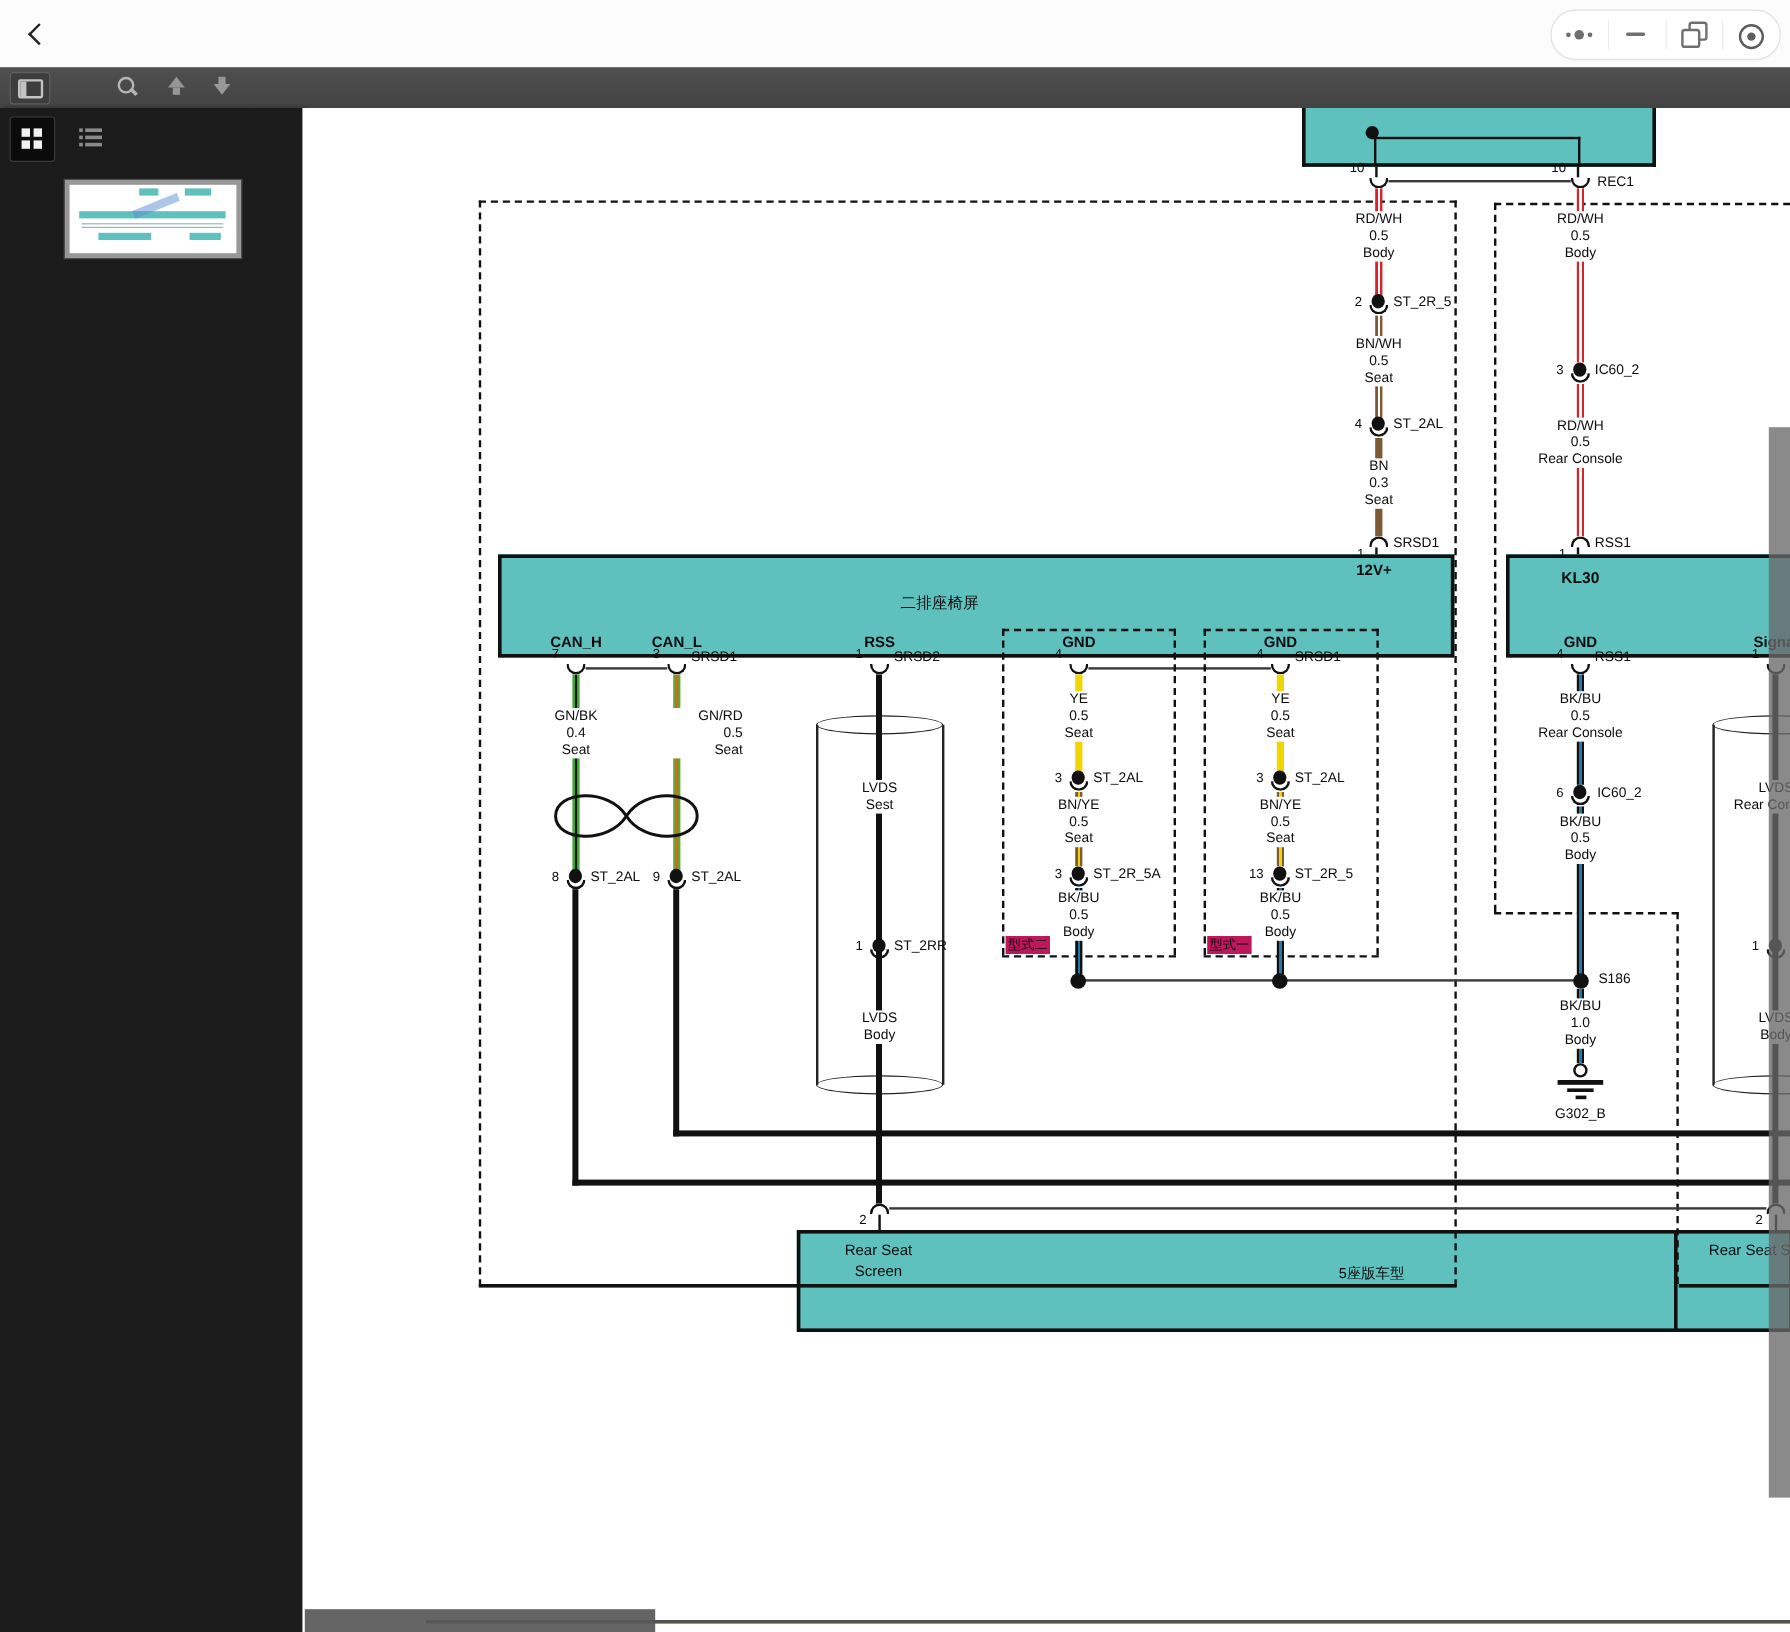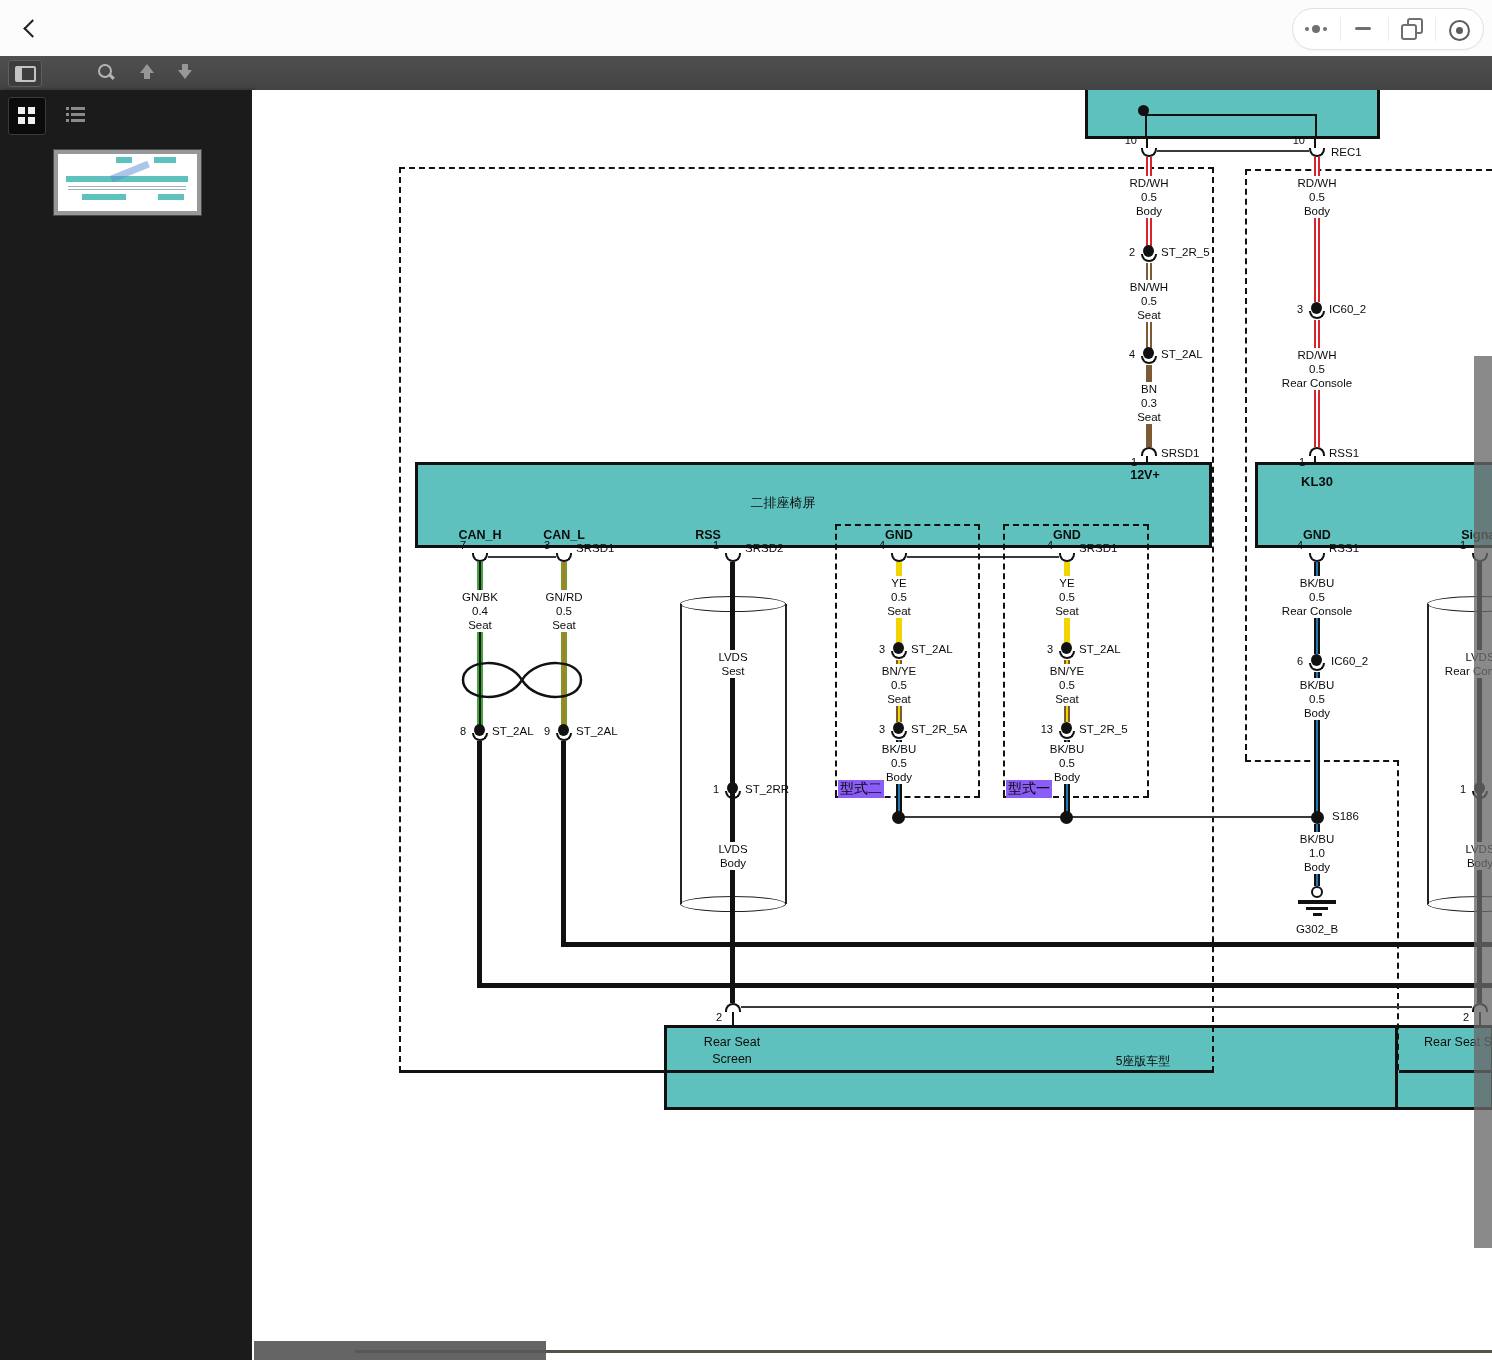--- a/index.html
+++ b/index.html
@@ -72,21 +72,21 @@
   .pu{border-top:none;border-radius:0 0 10px 10px;}
   .pn{border-bottom:none;border-radius:10px 10px 0 0;}
   .cd{position:absolute;width:11px;height:12px;border-radius:50%;background:#111;z-index:7;}
   .ca{position:absolute;width:16px;height:8px;border:2.5px solid #111;border-top:none;border-radius:0 0 9px 9px;box-sizing:border-box;z-index:7;}
   .jdot{position:absolute;width:13px;height:13px;border-radius:50%;background:#111;z-index:7;}
   .dv{position:absolute;border-left:2.5px dashed #111;z-index:4;}
   .dh{position:absolute;border-top:2.5px dashed #111;z-index:4;}
   .sol{position:absolute;background:#111;z-index:6;}
   .cyl-e{position:absolute;height:16px;border:1.5px solid #222;border-radius:50%;box-sizing:border-box;z-index:4;}
   .cyl-s{position:absolute;width:1.5px;background:#222;z-index:4;}
-  .chip{position:absolute;font-size:14px;color:#0c0c0c;background:#8b5cf6;padding:0 2px;z-index:7;white-space:nowrap;}
+  .chip{position:absolute;font-size:11px;color:#0c0c0c;background:#be185d;padding:0 2px;z-index:7;white-space:nowrap;}
   .note{position:absolute;font-size:12px;color:#0c0c0c;z-index:7;white-space:nowrap;}
   
   #vthumb{left:1474px;top:356px;width:18px;height:892px;background:rgba(105,105,105,.78);z-index:50;cursor:pointer;}
   #hthumb{left:254px;top:1341px;width:292px;height:19px;background:rgba(88,88,88,.92);z-index:50;cursor:pointer;}
   .gbar{position:absolute;background:#111;z-index:7;}
   .gc{position:absolute;width:12px;height:12px;border:2.5px solid #111;border-radius:50%;box-sizing:border-box;z-index:7;background:#fff;}
 </style>
 </head>
 <body>
 
@@ -252,21 +252,21 @@
   <div class="pin pn" style="left:1057px;top:357px;"></div>
   <div class="pnum" style="left:1035px;top:366px;width:18px;">1</div>
   <div class="pname" style="left:1077px;top:357px;">RSS1</div>
   <div class="sol" style="left:1062px;top:366px;width:2px;height:6px;"></div>
 
   <div class="tbox" style="left:163px;top:372px;width:797px;height:86px;"></div>
   <div class="blabel" style="left:431px;top:404px;width:200px;">二排座椅屏</div>
   <div class="port" style="left:863px;top:378px;width:60px;">12V+</div>
   <div class="port" style="left:188px;top:438px;width:80px;">CAN_H</div>
   <div class="port" style="left:272px;top:438px;width:80px;">CAN_L</div>
-  <div class="port" style="left:426px;top:438px;width:60px;">RSS</div>
+  <div class="port" style="left:451px;top:438px;width:60px;">RSS</div>
   <div class="port" style="left:617px;top:438px;width:60px;">GND</div>
   <div class="port" style="left:785px;top:438px;width:60px;">GND</div>
 
   <div class="tbox" style="left:1003px;top:372px;width:245px;height:86px;"></div>
   <div class="port" style="left:1025px;top:384px;width:80px;font-size:13px;">KL30</div>
   <div class="port" style="left:1035px;top:438px;width:60px;">GND</div>
   <div class="port" style="left:1198px;top:438px;width:60px;">Signal</div>
 
   <div class="pin pu" style="left:220px;top:463px;"></div>
   <div class="pnum" style="left:194px;top:449px;width:20px;">7</div>
@@ -292,21 +292,21 @@
   <div class="wire w-gnbk" style="left:225px;top:472px;height:170px;"></div>
   <div class="lbl" style="left:173px;top:500px;width:110px;">GN/BK
 0.4
 Seat</div>
   <div class="cd" style="left:222px;top:634px;"></div>
   <div class="ca" style="left:220px;top:643px;"></div>
   <div class="pnum" style="left:194px;top:635px;width:20px;">8</div>
   <div class="pname" style="left:240px;top:635px;">ST_2AL</div>
 
   <div class="wire w-gnrd" style="left:309px;top:472px;height:170px;"></div>
-  <div class="lbl" style="left:257px;top:500px;width:110px;">GN/RD
+  <div class="lbl" style="left:257px;top:500px;width:110px;text-align:right;">GN/RD
 0.5
 Seat</div>
   <div class="cd" style="left:306px;top:634px;"></div>
   <div class="ca" style="left:304px;top:643px;"></div>
   <div class="pnum" style="left:278px;top:635px;width:20px;">9</div>
   <div class="pname" style="left:324px;top:635px;">ST_2AL</div>
 
   <svg class="abs" style="left:195px;top:560px;z-index:6;" width="150" height="60">
     <path d="M75,30 C60,6 16,9 16,30 C16,51 60,54 75,30 C90,6 134,9 134,30 C134,51 90,54 75,30" fill="none" stroke="#111" stroke-width="2.5"></path>
   </svg>

